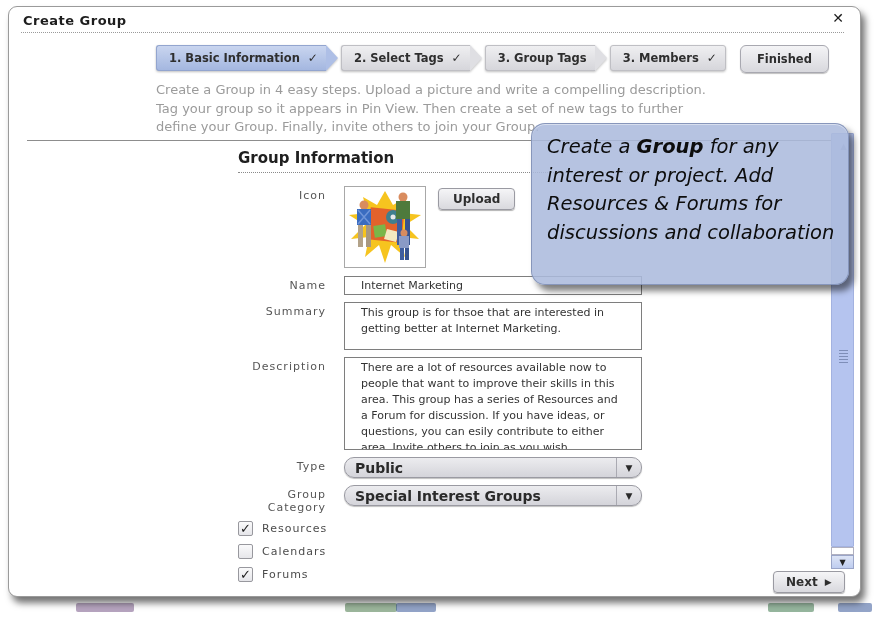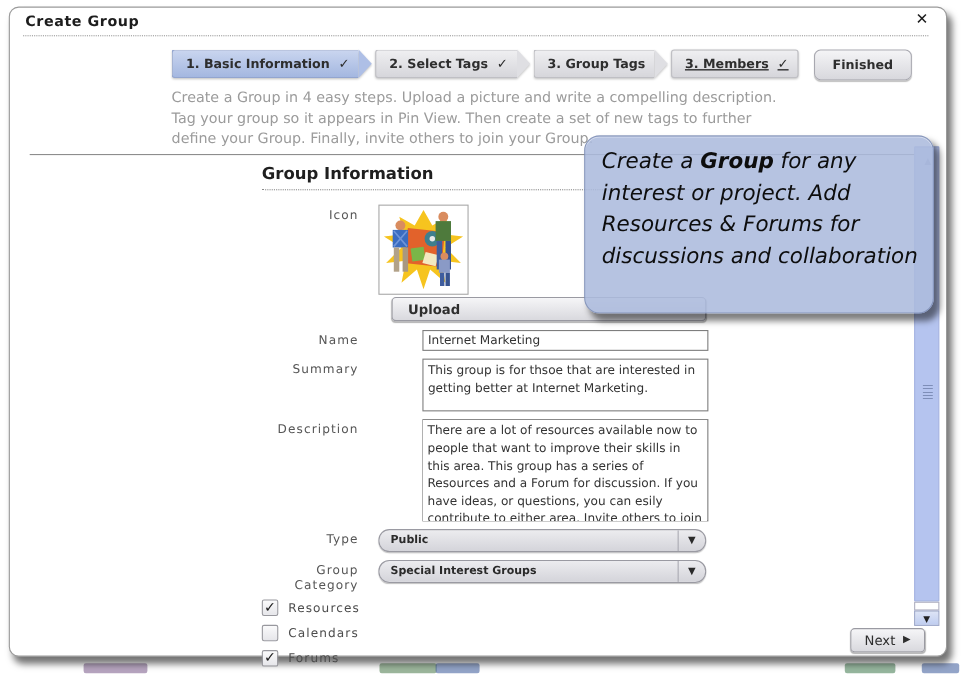--- a/index.html
+++ b/index.html
@@ -32,21 +32,21 @@
          filter:drop-shadow(0 1px 1px rgba(0,0,0,.25)); }
   .tab-body { height:26px; display:flex; align-items:center; padding:0 8px 0 12px;
               font-size:11.5px; font-weight:bold; color:#2e2e2e; white-space:nowrap;
               border:1px solid #bfbfc4; border-right:none; border-radius:3px 0 0 3px;
               background:linear-gradient(#efeff1,#d6d6db); }
   .tab-arrow { position:absolute; right:-12px; top:0; width:0; height:0;
                border-top:13px solid transparent; border-bottom:13px solid transparent;
                border-left:12px solid #dfdfe3; }
   .tab.active .tab-body { background:linear-gradient(#c9d5ef,#a4b7e0); border-color:#93a5cf; }
   .tab.active .tab-arrow { border-left-color:#aebfe6; }
-  .tab.flat { margin-right:0;text-decoration:underline; }
+  .tab.flat { margin-right:0; }
   .tab.flat .tab-body { border-right:1px solid #bfbfc4; border-radius:3px; }
   .tab-check { margin-left:8px; font-weight:bold; font-size:12px; }
 
   .finished-btn { height:28px; margin-left:14px; padding:0 16px; display:flex; align-items:center;
                   font-size:11.5px; font-weight:bold; color:#2e2e2e;
                   border:1px solid #a8a8b0; border-radius:6px;
                   background:linear-gradient(#f4f4f6,#d8d8dd);
                   box-shadow:0 1px 1px rgba(0,0,0,.25); }
 
   .intro { position:absolute; left:147px; top:74px; width:556px;
@@ -54,56 +54,56 @@
 
   .mid-rule { position:absolute; left:18px; right:17px; top:133px; border-top:1px solid #8d8d8d; }
 
   
   .form { position:absolute; left:229px; top:142px; width:406px; }
   .section-title { font-size:15px; font-weight:bold; color:#1f1f1f;
                    padding-bottom:5px; border-bottom:1px dotted #8a8a8a; margin-bottom:13px; }
   .row { display:flex; margin-bottom:7px; }
   .row > .lbl { width:88px; min-width:88px; text-align:right; margin-right:18px;
                 padding-top:3px; font-size:11px; color:#565656; letter-spacing:1px; }
-  .ctrl { width:298px;flex-direction:column; }
+  .ctrl { width:298px; }
   input.text, textarea.text {
       width:298px; border:1px solid #7e7e7e; background:#fff; color:#333;
       font-family:"DejaVu Sans","Liberation Sans",sans-serif; font-size:11px;
-      padding:2px 4px; resize:none; line-height:1.45;margin-left:40px; }
+      padding:2px 16px; resize:none; line-height:1.45; }
   input.text { height:19px; }
   textarea.sum { height:48px; }
   textarea.desc { height:93px; }
 
   .icon-row { display:flex; }
   .icon-box { width:82px; height:82px; background:#fff; border:1px solid #a8a8a8; padding:2px; }
   .upload-btn { height:22px; margin-left:12px; margin-top:2px; padding:0 14px;
                 display:flex; align-items:center; font-size:12px; font-weight:bold; color:#2e2e2e;
                 border:1px solid #9a9aa2; border-radius:4px;
                 background:linear-gradient(#f5f5f7,#d9d9de);
                 box-shadow:0 1px 1px rgba(0,0,0,.3); }
   .icon-row-wrap { margin-bottom:8px; }
 
   .dropdown { width:298px; height:21px; display:flex; align-items:center;
               border:1px solid #9a9aa2; border-radius:10px;
               background:linear-gradient(#ececef,#d4d4da);
               box-shadow:0 1px 1px rgba(0,0,0,.25); overflow:hidden; }
-  .dropdown .dd-text { flex:1; padding-left:10px; font-size:10px; font-weight:bold; color:#2a2a2a; }
+  .dropdown .dd-text { flex:1; padding-left:10px; font-size:14px; font-weight:bold; color:#2a2a2a; }
   .dropdown .dd-sep { width:1px; height:100%; background:#aaaab2; }
   .dropdown .dd-arrow { width:24px; text-align:center; font-size:9px; color:#2a2a2a; }
 
   .cb-item { display:flex; align-items:center; margin-bottom:8px; }
   .cb-box { width:15px; height:15px; border:1px solid #98989e; border-radius:2px;
             background:linear-gradient(#fafafb,#e6e6ea); margin-right:9px;
             display:flex; align-items:center; justify-content:center;
             font-size:13px; font-weight:bold; color:#1c1c1c; line-height:1; }
   .cb-label { font-size:11px; color:#4c4c4c; letter-spacing:1px; }
 
   .next-btn { position:absolute; left:764px; top:564px; height:22px; padding:0 12px;
               display:flex; align-items:center; gap:7px;
-              font-size:12px; font-weight:normal; color:#2e2e2e;
+              font-size:12px; font-weight:bold; color:#2e2e2e;
               border:1px solid #9a9aa2; border-radius:4px;
               background:linear-gradient(#f5f5f7,#d9d9de);
               box-shadow:0 1px 1px rgba(0,0,0,.3); }
   .next-btn .arrow { font-size:9px; }
 
   
   .scrollbar { position:absolute; left:822px; top:126px; width:23px; height:436px; z-index:1; }
   .sb-thumb { position:absolute; left:0; top:0; width:23px; height:414px;
               background:#b5c4ef; border:1px solid #a3b2e0; border-radius:1px; }
   .sb-upglyph { position:absolute; left:0; top:8px; width:23px; text-align:center;

